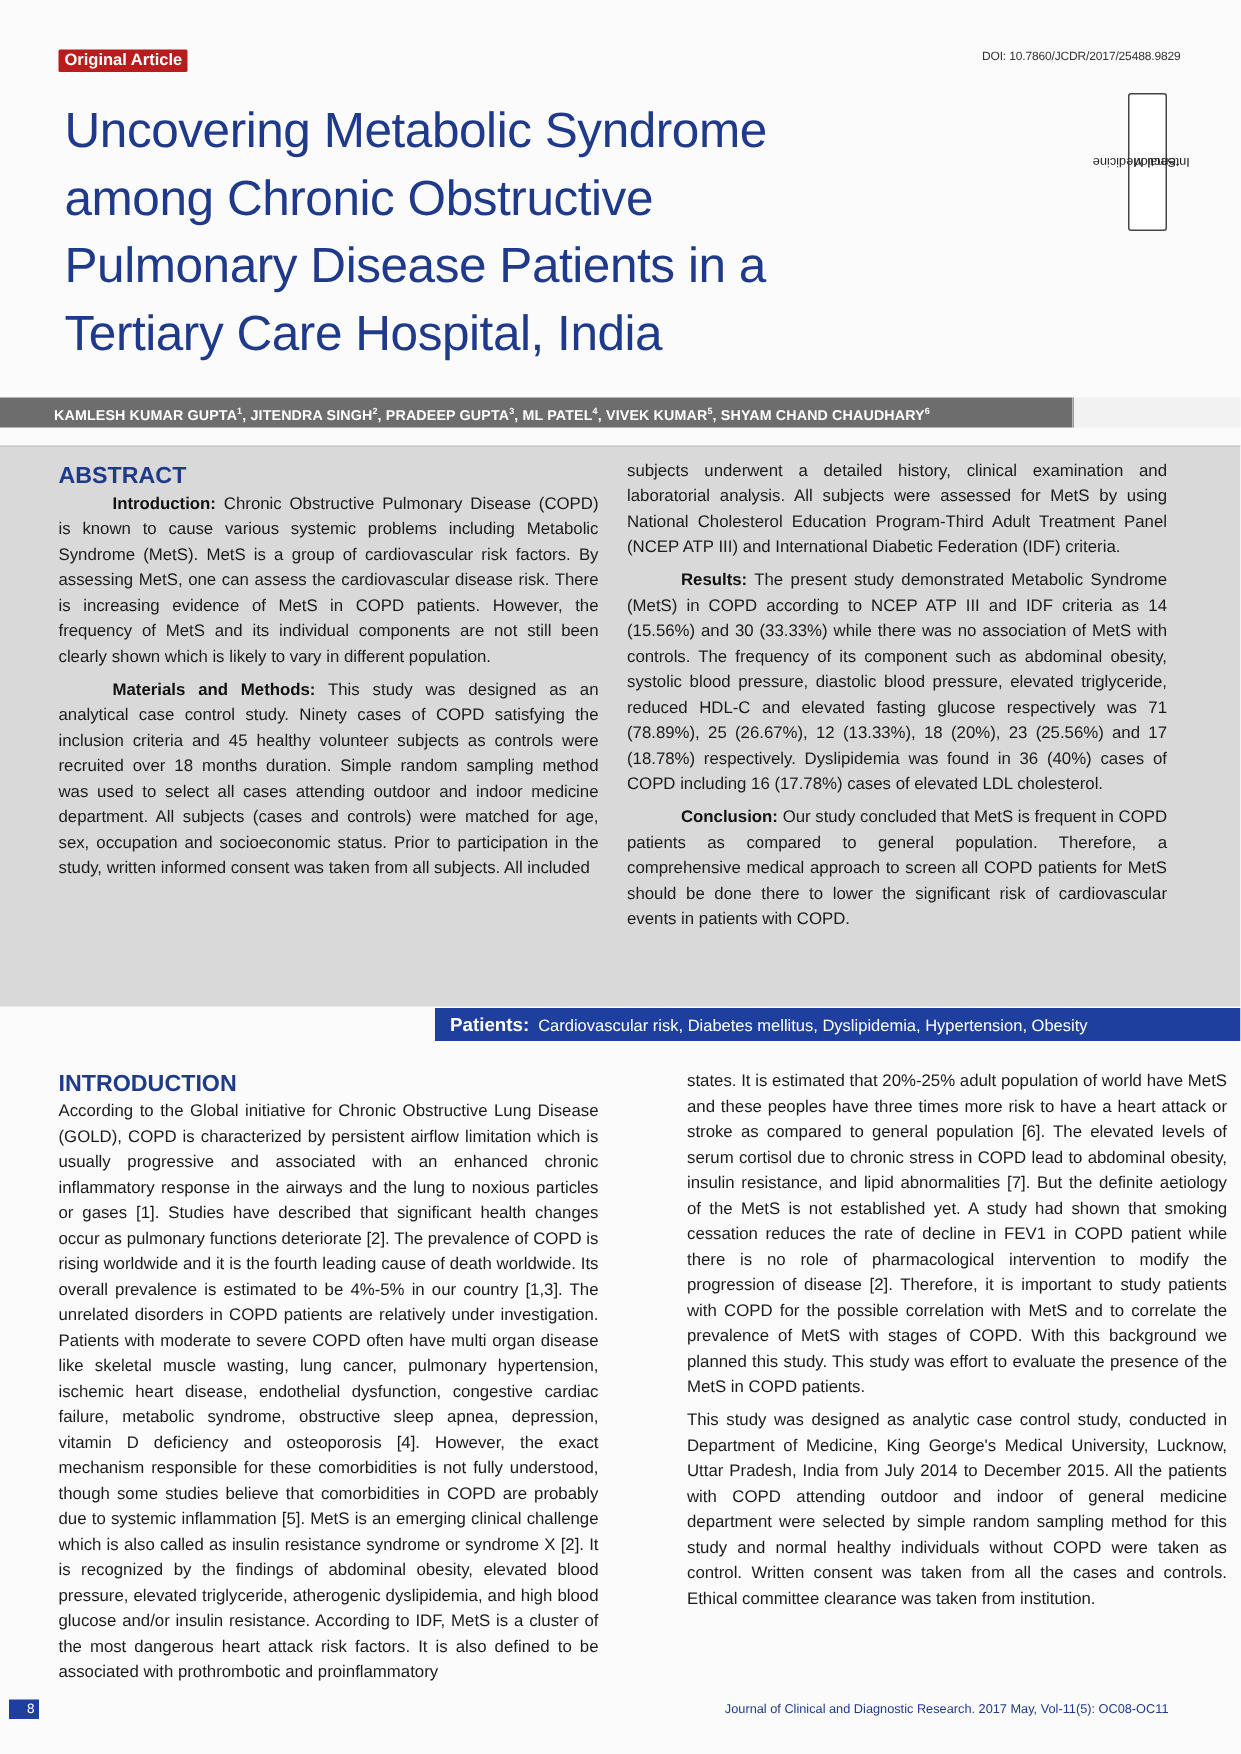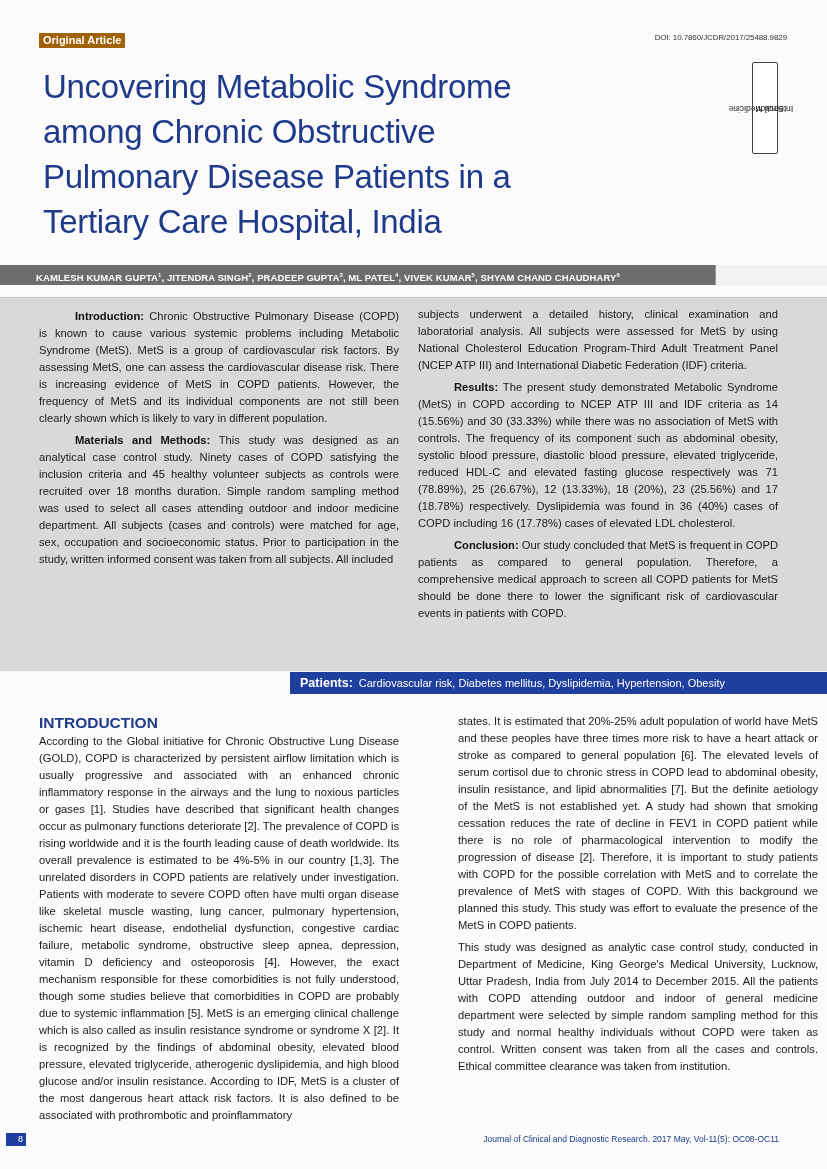--- a/index.html
+++ b/index.html
@@ -2,21 +2,21 @@
 <html><head>
 <meta charset="utf-8">
 <style>
   html, body { margin: 0; padding: 0; }
   body {
     width: 827px; height: 1169px; position: relative; overflow: hidden;
     background: #fbfbfb; font-family: "Liberation Sans", sans-serif; color: #1a1a1a;
   }
   .badge {
     position: absolute; left: 39px; top: 33px; height: 15px; padding: 0 4px;
-    background: #a16207; color: #fff; font-weight: bold; font-size: 11px; line-height: 15px;
+    background: #b91c1c; color: #fff; font-weight: bold; font-size: 11px; line-height: 15px;
     border-radius: 1px;
   }
   .doi {
     position: absolute; right: 40px; top: 33px; font-size: 8px; color: #333; letter-spacing: -0.1px;
   }
   .section-tag {
     position: absolute; left: 752px; top: 62px; width: 24px; height: 90px;
     border: 1px solid #444; border-radius: 2px; background: #fff;
     display: flex; align-items: center; justify-content: center;
   }
@@ -76,20 +76,21 @@
 </div>
 
 <h1 class="title">Uncovering Metabolic Syndrome among Chronic Obstructive Pulmonary Disease Patients in a Tertiary Care Hospital, India</h1>
 
 <div class="authors-bar" id="authors"><span>KAMLESH KUMAR GUPTA<sup>1</sup></span>, <span>JITENDRA SINGH<sup>2</sup></span>, <span>PRADEEP GUPTA<sup>3</sup></span>, <span>ML PATEL<sup>4</sup></span>, <span>VIVEK KUMAR<sup>5</sup></span>, <span>SHYAM CHAND CHAUDHARY<sup>6</sup></span></div>
 <div class="authors-ext"></div>
 
 <div class="abstract-box"></div>
 
 <div class="col abs-left">
+  <h2 class="sec-h">ABSTRACT</h2>
   <p><b>Introduction:</b> <span>Chronic Obstructive Pulmonary Disease (COPD) is known to cause various systemic problems including Metabolic Syndrome (MetS). MetS is a group of cardiovascular risk factors. By assessing MetS, one can assess the cardiovascular disease risk. There is increasing evidence of MetS in COPD patients. However, the frequency of MetS and its individual components are not still been clearly shown which is likely to vary in different population.</span></p>
   <p><b>Materials and Methods:</b> <span>This study was designed as an analytical case control study. Ninety cases of COPD satisfying the inclusion criteria and 45 healthy volunteer subjects as controls were recruited over 18 months duration. Simple random sampling method was used to select all cases attending outdoor and indoor medicine department. All subjects (cases and controls) were matched for age, sex, occupation and socioeconomic status. Prior to participation in the study, written informed consent was taken from all subjects. All included</span></p>
 </div>
 
 <div class="col abs-right">
   <p>subjects underwent a detailed history, clinical examination and laboratorial analysis. All subjects were assessed for MetS by using National Cholesterol Education Program-Third Adult Treatment Panel (NCEP ATP III) and International Diabetic Federation (IDF) criteria.</p>
   <p><b>Results:</b> <span>The present study demonstrated Metabolic Syndrome (MetS) in COPD according to NCEP ATP III and IDF criteria as 14 (15.56%) and 30 (33.33%) while there was no association of MetS with controls. The frequency of its component such as abdominal obesity, systolic blood pressure, diastolic blood pressure, elevated triglyceride, reduced HDL-C and elevated fasting glucose respectively was 71 (78.89%), 25 (26.67%), 12 (13.33%), 18 (20%), 23 (25.56%) and 17 (18.78%) respectively. Dyslipidemia was found in 36 (40%) cases of COPD including 16 (17.78%) cases of elevated LDL cholesterol.</span></p>
   <p><b>Conclusion:</b> <span>Our study concluded that MetS is frequent in COPD patients as compared to general population. Therefore, a comprehensive medical approach to screen all COPD patients for MetS should be done there to lower the significant risk of cardiovascular events in patients with COPD.</span></p>
 </div>
 

